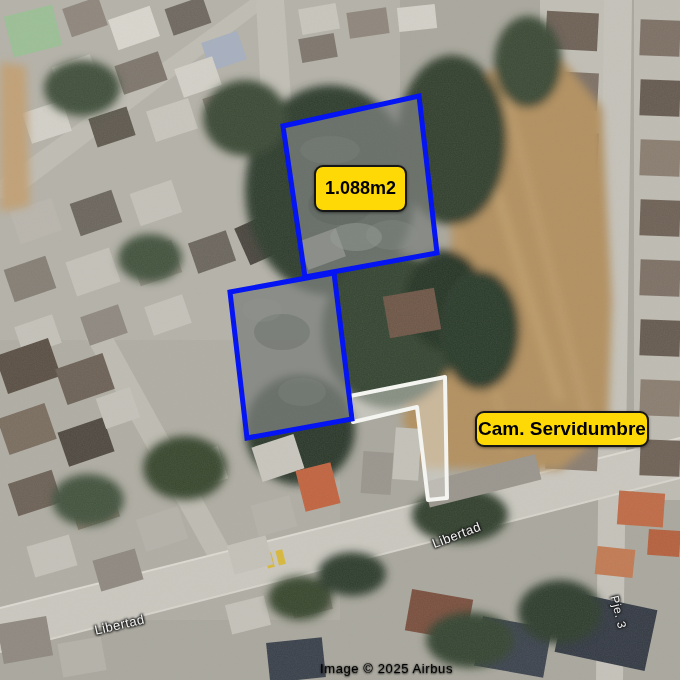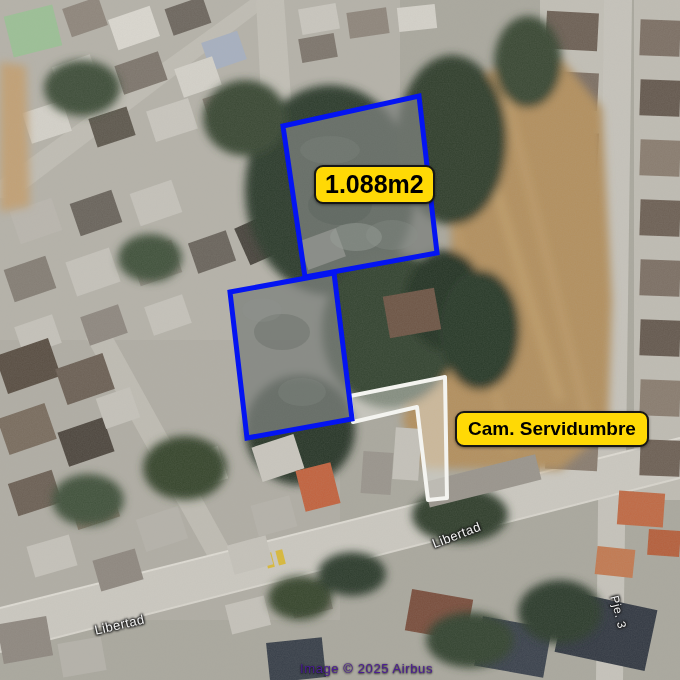--- a/index.html
+++ b/index.html
@@ -1,30 +1,30 @@
 <!DOCTYPE html>
 <html><head>
 <meta charset="utf-8">
 <style>
   html,body{margin:0;padding:0;background:#222;}
   .stage{position:relative;width:680px;height:680px;overflow:hidden;
          font-family:"Liberation Sans",sans-serif;background:#a9a79d;}
   .layer{position:absolute;left:0;top:0;}
-  .plabel{position:absolute;z-index:5;font-weight:bold;font-size:25px;line-height:1.25;
-          color:#000;padding:2px 9px;border-radius:9px;border:2px solid #161616;
+  .plabel{position:absolute;z-index:5;font-weight:bold;font-size:18px;line-height:1.25;
+          color:#000;padding:10px 9px;border-radius:9px;border:2px solid #161616;
           box-shadow:0 1px 3px rgba(0,0,0,.45);white-space:nowrap;}
-  .elabel{font-size:19px;padding:4px 11px;}
+  .elabel{font-size:19px;padding:4px 1px;margin-left:20px;}
   .street{position:absolute;z-index:4;color:#f2f2f2;font-size:13px;letter-spacing:.5px;
           white-space:nowrap;transform-origin:0 0;
           text-shadow:-1px -1px 2px rgba(25,25,25,.95),1px -1px 2px rgba(25,25,25,.95),
                       -1px 1px 2px rgba(25,25,25,.95),1px 1px 2px rgba(25,25,25,.95);}
   .street-1{left:430px;top:537px;transform:rotate(-21deg);}
   .street-2{left:93px;top:623px;transform:rotate(-13deg);}
   .street-3{left:621px;top:594px;font-size:12px;transform:rotate(76deg);}
-  .attr{position:absolute;z-index:4;left:300px;top:661px;color:#4c1d95;font-size:13px;
+  .attr{position:absolute;z-index:4;left:320px;top:661px;color:#000000;font-size:13px;
         letter-spacing:.6px;text-shadow:0 1px 2px rgba(0,0,0,.7),0 0 2px rgba(0,0,0,.5);}
   #lb1{left:314px;top:165px;}
   #lb2{left:250px;top:348px;}
   #lb3{left:455px;top:411px;}
 </style>
 </head>
 <body>
 
 <div class="stage">
 

